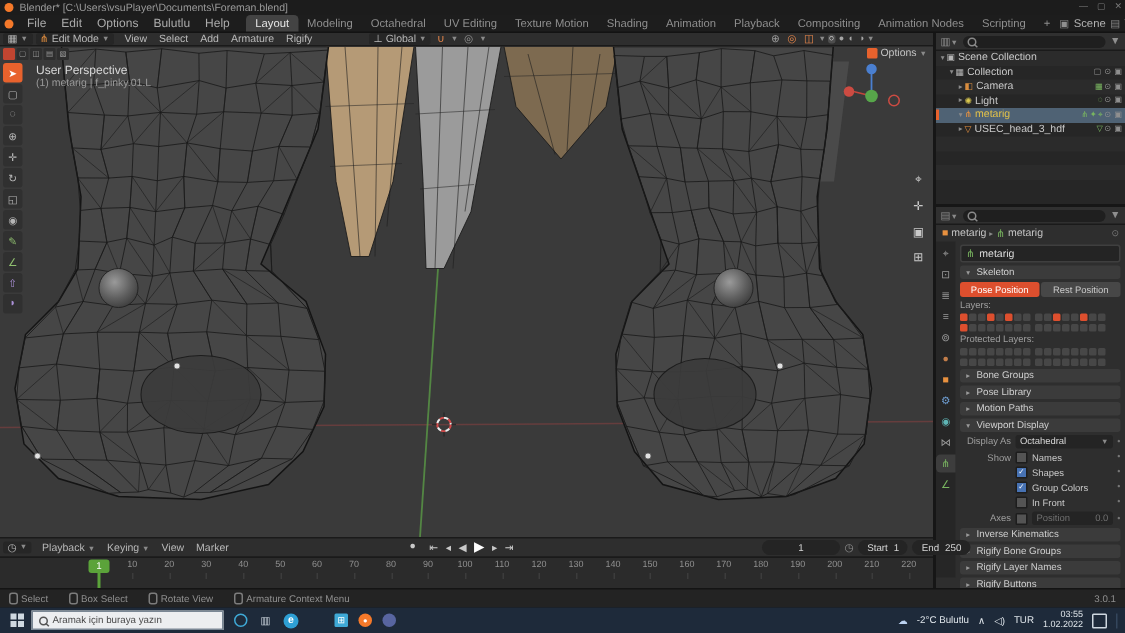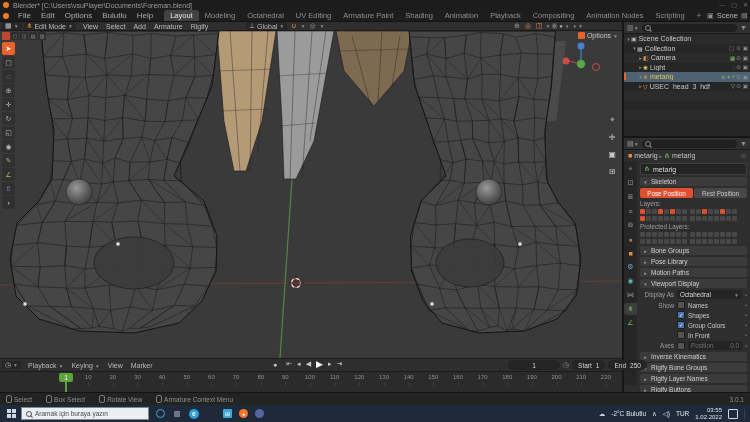--- a/index.html
+++ b/index.html
@@ -148,21 +148,21 @@
       <span class="menu-item">Edit</span>
       <span class="menu-item">Options</span>
       <span class="menu-item">Bulutlu</span>
       <span class="menu-item">Help</span>
     </span>
   <span id="workspaces" class="row" style="margin-left:6px">
       <span class="ws-tab active">Layout</span>
       <span class="ws-tab">Modeling</span>
       <span class="ws-tab">Octahedral</span>
       <span class="ws-tab">UV Editing</span>
-      <span class="ws-tab">Armature Paint</span>
+      <span class="ws-tab">Texture Motion</span>
       <span class="ws-tab">Shading</span>
       <span class="ws-tab">Animation</span>
       <span class="ws-tab">Playback</span>
       <span class="ws-tab">Compositing</span>
       <span class="ws-tab">Animation Nodes</span>
       <span class="ws-tab">Scripting</span>
       <span class="ws-tab">+</span>
     </span>
   <span id="scenebox">
     <span class="mini-ic">▣</span>
@@ -482,20 +482,24 @@
       <circle cx="596" cy="36" r="3.5" fill="none" stroke="#cc4b42" stroke-width="1"></circle>
       <circle cx="581" cy="33" r="4.2" fill="#57a64a"></circle>
     </svg>
   <div id="minibar" class="abs">
       <span class="mb on"></span>
       <span class="mb">▢</span>
       <span class="mb">◫</span>
       <span class="mb">▤</span>
       <span class="mb">▧</span>
     </div>
+  <div id="vp-overlay-text" class="abs">
+    <div class="f8" style="color:#d8d8d8">User Perspective</div>
+    <div class="f7" style="color:#9a9a9a">(1) metarig | f_pinky.01.L</div>
+  </div>
   <div id="toolbar" class="abs">
       <div class="tool active">➤</div>
       <div class="tool">▢</div>
       <div class="tool">◌</div>
       <div class="tool">⊕</div>
       <div class="tool">✛</div>
       <div class="tool">↻</div>
       <div class="tool">◱</div>
       <div class="tool">◉</div>
       <div class="tool" style="color: rgb(143, 191, 111);">✎</div>

